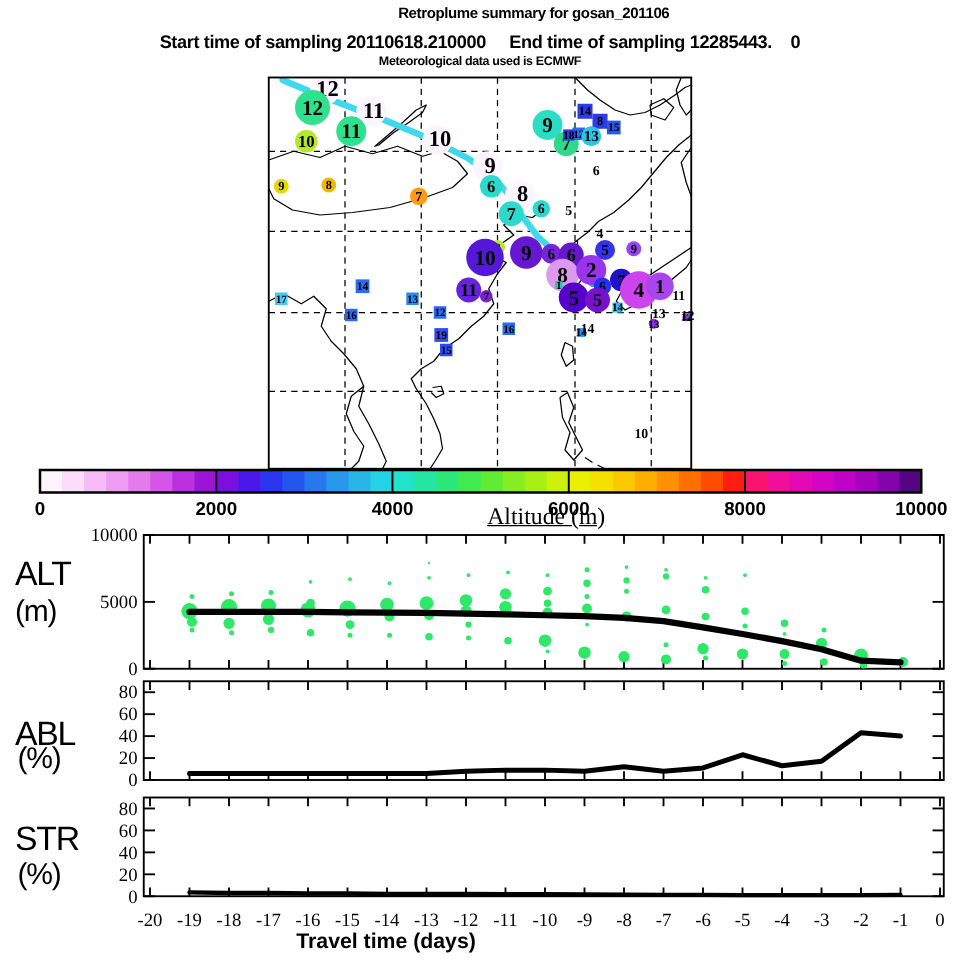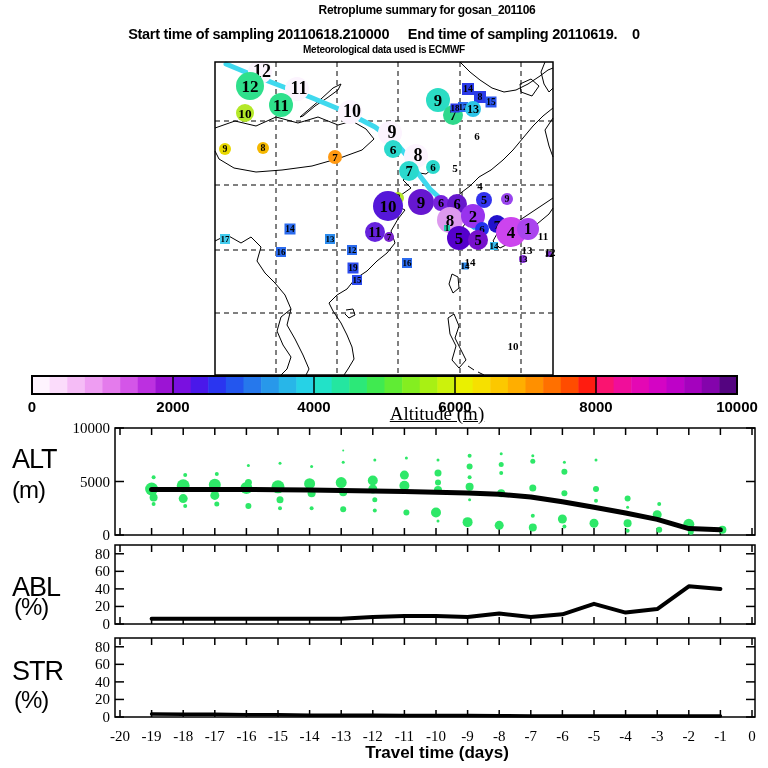--- a/index.html
+++ b/index.html
@@ -7,33 +7,33 @@
         font-family:"Liberation Sans",sans-serif;}
   .ttl{position:absolute;left:0;width:768px;text-align:center;font-weight:bold;color:#000;
        letter-spacing:-0.3px;white-space:pre;}
   #t1{top:3px;font-size:12px;padding-left:43px;}
   #t2{top:26px;font-size:14.5px;}
   #t3{top:44px;font-size:10px;}
   .sidelab{position:absolute;font-weight:normal;color:#000;font-size:27px;letter-spacing:-1px;}
   .sidelab.small{font-size:24px;}
   #cbarlab{position:absolute;top:403px;left:287px;width:300px;text-align:center;
            font-family:"Liberation Serif",serif;font-size:19px;color:#000;text-decoration:underline;}
-  #xlab{position:absolute;top:743px;left:237px;width:400px;text-align:center;
+  #xlab{position:absolute;top:743px;left:237px;width:400px;
         font-weight:bold;font-size:17px;color:#000;}
   svg{position:absolute;left:0;top:0;}
   text.ser{font-family:"Liberation Serif",serif;fill:#000;}
   text.serb{font-family:"Liberation Serif",serif;font-weight:bold;fill:#000;}
   text.sanb{font-family:"Liberation Sans",sans-serif;font-weight:bold;fill:#000;}
 </style>
 </head>
 <body>
 
 <div id="page">
   <div id="t1" class="ttl">Retroplume summary for gosan_201106</div>
-  <div id="t2" class="ttl">Start time of sampling 20110618.210000     End time of sampling 20110619.    0</div>
+  <div id="t2" class="ttl">Start time of sampling 20110618.210000     End time of sampling 12285443.    0</div>
   <div id="t3" class="ttl">Meteorological data used is ECMWF</div>
 
   <svg id="fig" width="768" height="768" viewBox="0 0 768 768">
       <g>
         <line x1="276" y1="62" x2="276" y2="375" stroke="#000" stroke-width="1" stroke-dasharray="5,4"></line>
         <line x1="337" y1="62" x2="337" y2="375" stroke="#000" stroke-width="1" stroke-dasharray="5,4"></line>
         <line x1="398" y1="62" x2="398" y2="375" stroke="#000" stroke-width="1" stroke-dasharray="5,4"></line>
         <line x1="460" y1="62" x2="460" y2="375" stroke="#000" stroke-width="1" stroke-dasharray="5,4"></line>
         <line x1="521" y1="62" x2="521" y2="375" stroke="#000" stroke-width="1" stroke-dasharray="5,4"></line>
         <line x1="215" y1="121" x2="553" y2="121" stroke="#000" stroke-width="1" stroke-dasharray="5,4"></line>

